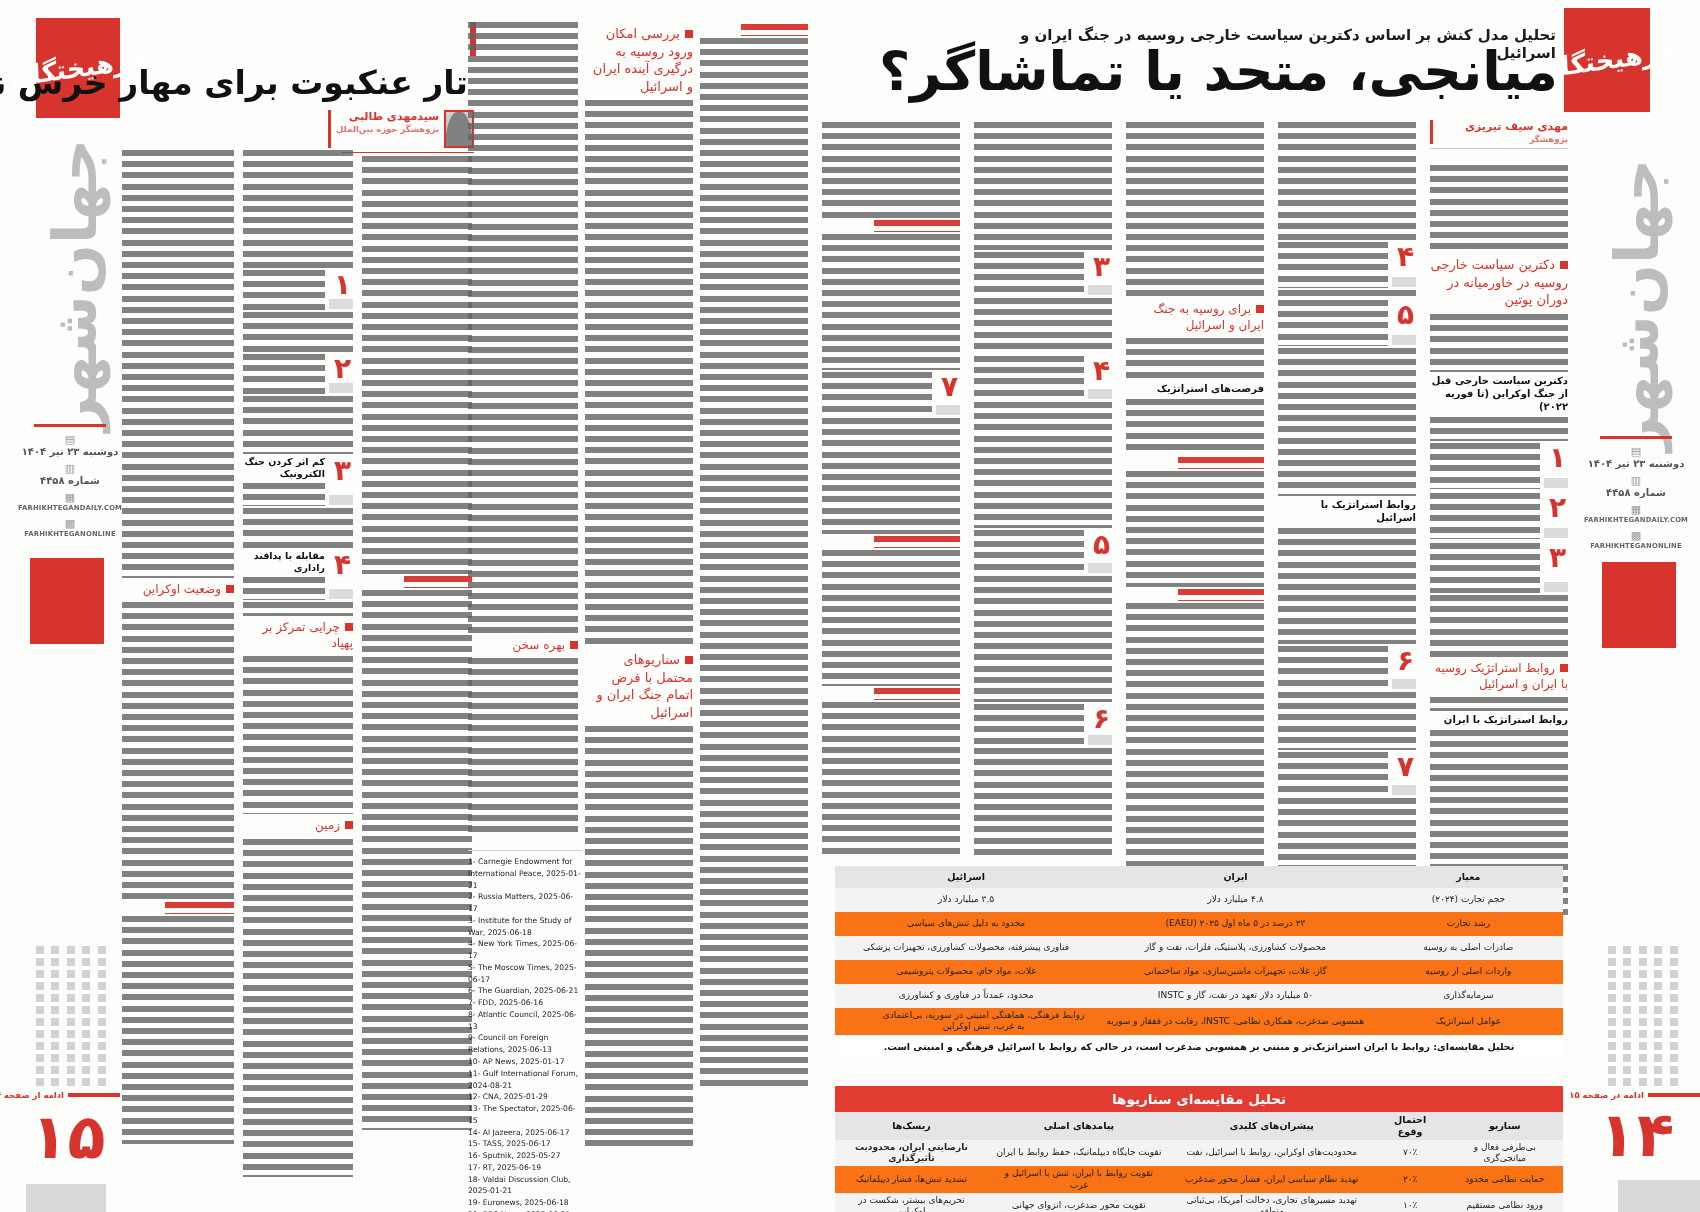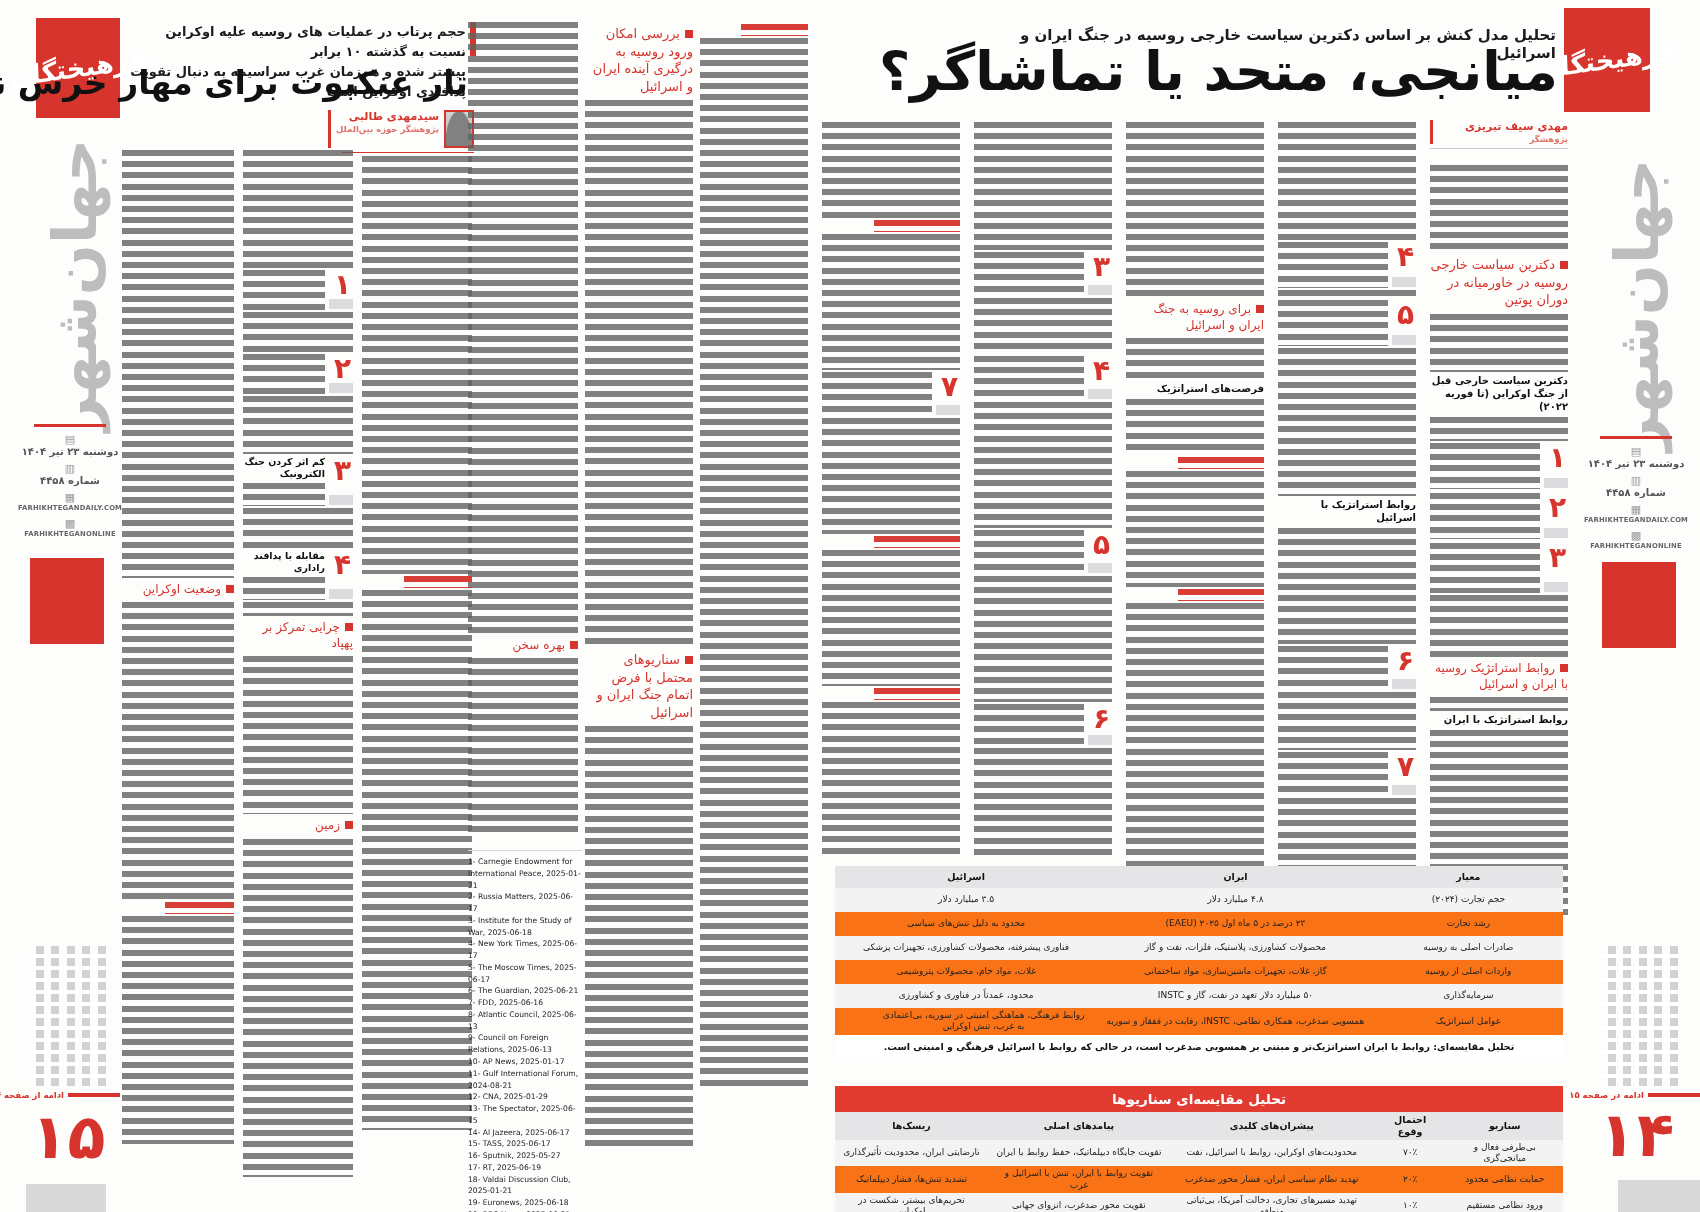--- a/index.html
+++ b/index.html
@@ -339,43 +339,39 @@
         <div class="tc" style="width: 10%;">احتمال وقوع</div>
         <div class="tc" style="width: 28%;">پیشران‌های کلیدی</div>
         <div class="tc" style="width: 25%;">پیامدهای اصلی</div>
         <div class="tc" style="width: 21%;">ریسک‌ها</div>
       </div>
       <div class="trow odd">
         <div class="tc" style="width: 16%;">بی‌طرفی فعال و میانجی‌گری</div>
         <div class="tc" style="width: 10%;">۷۰٪</div>
         <div class="tc" style="width: 28%;">محدودیت‌های اوکراین، روابط با اسرائیل، نفت</div>
         <div class="tc" style="width: 25%;">تقویت جایگاه دیپلماتیک، حفظ روابط با ایران</div>
-        <div class="tc" style="width: 21%;">نارضایتی ایران، محدودیت تأثیرگذاری</div>
+        <div class="tc" style="width: 21%; font-weight: bold;">نارضایتی ایران، محدودیت تأثیرگذاری</div>
       </div>
       <div class="trow even">
         <div class="tc" style="width: 16%;">حمایت نظامی محدود</div>
         <div class="tc" style="width: 10%;">۲۰٪</div>
         <div class="tc" style="width: 28%;">تهدید نظام سیاسی ایران، فشار محور ضدغرب</div>
         <div class="tc" style="width: 25%;">تقویت روابط با ایران، تنش با اسرائیل و غرب</div>
         <div class="tc" style="width: 21%;">تشدید تنش‌ها، فشار دیپلماتیک</div>
       </div>
       <div class="trow odd">
         <div class="tc" style="width: 16%;">ورود نظامی مستقیم</div>
         <div class="tc" style="width: 10%;">۱۰٪</div>
         <div class="tc" style="width: 28%;">تهدید مسیرهای تجاری، دخالت آمریکا، بی‌ثباتی منطقه</div>
         <div class="tc" style="width: 25%;">تقویت محور ضدغرب، انزوای جهانی</div>
         <div class="tc" style="width: 21%;">تحریم‌های بیشتر، شکست در اوکراین</div>
       </div>
     </div>
 
   <div class="kicker-tick" style="left:470px;top:22px;width:6px;height:34px;"></div>
-  <div class="kicker" style="left:126px;top:22px;width:340px;font-size:13px;line-height:1.55;">
-    <div>حجم پرتاب در عملیات های روسیه علیه اوکراین نسبت به گذشته ۱۰ برابر</div>
-    <div>بیشتر شده و همزمان غرب سراسیمه به دنبال تقویت پدافندی اوکراین است</div>
-  </div>
   <div class="headline" style="left:114px;top:66px;width:354px;font-size:33px;">تار عنکبوت برای مهار خرس نیست</div>
 
   <div class="byline with-photo" style="left:342px;top:110px;width:132px;">
     <span class="photo"></span>
     <span class="names">
       <span class="bname">سیدمهدی طالبی</span>
       <span class="brole">پژوهشگر حوزه بین‌الملل</span>
     </span>
     <span class="bbar"></span>
   </div>

